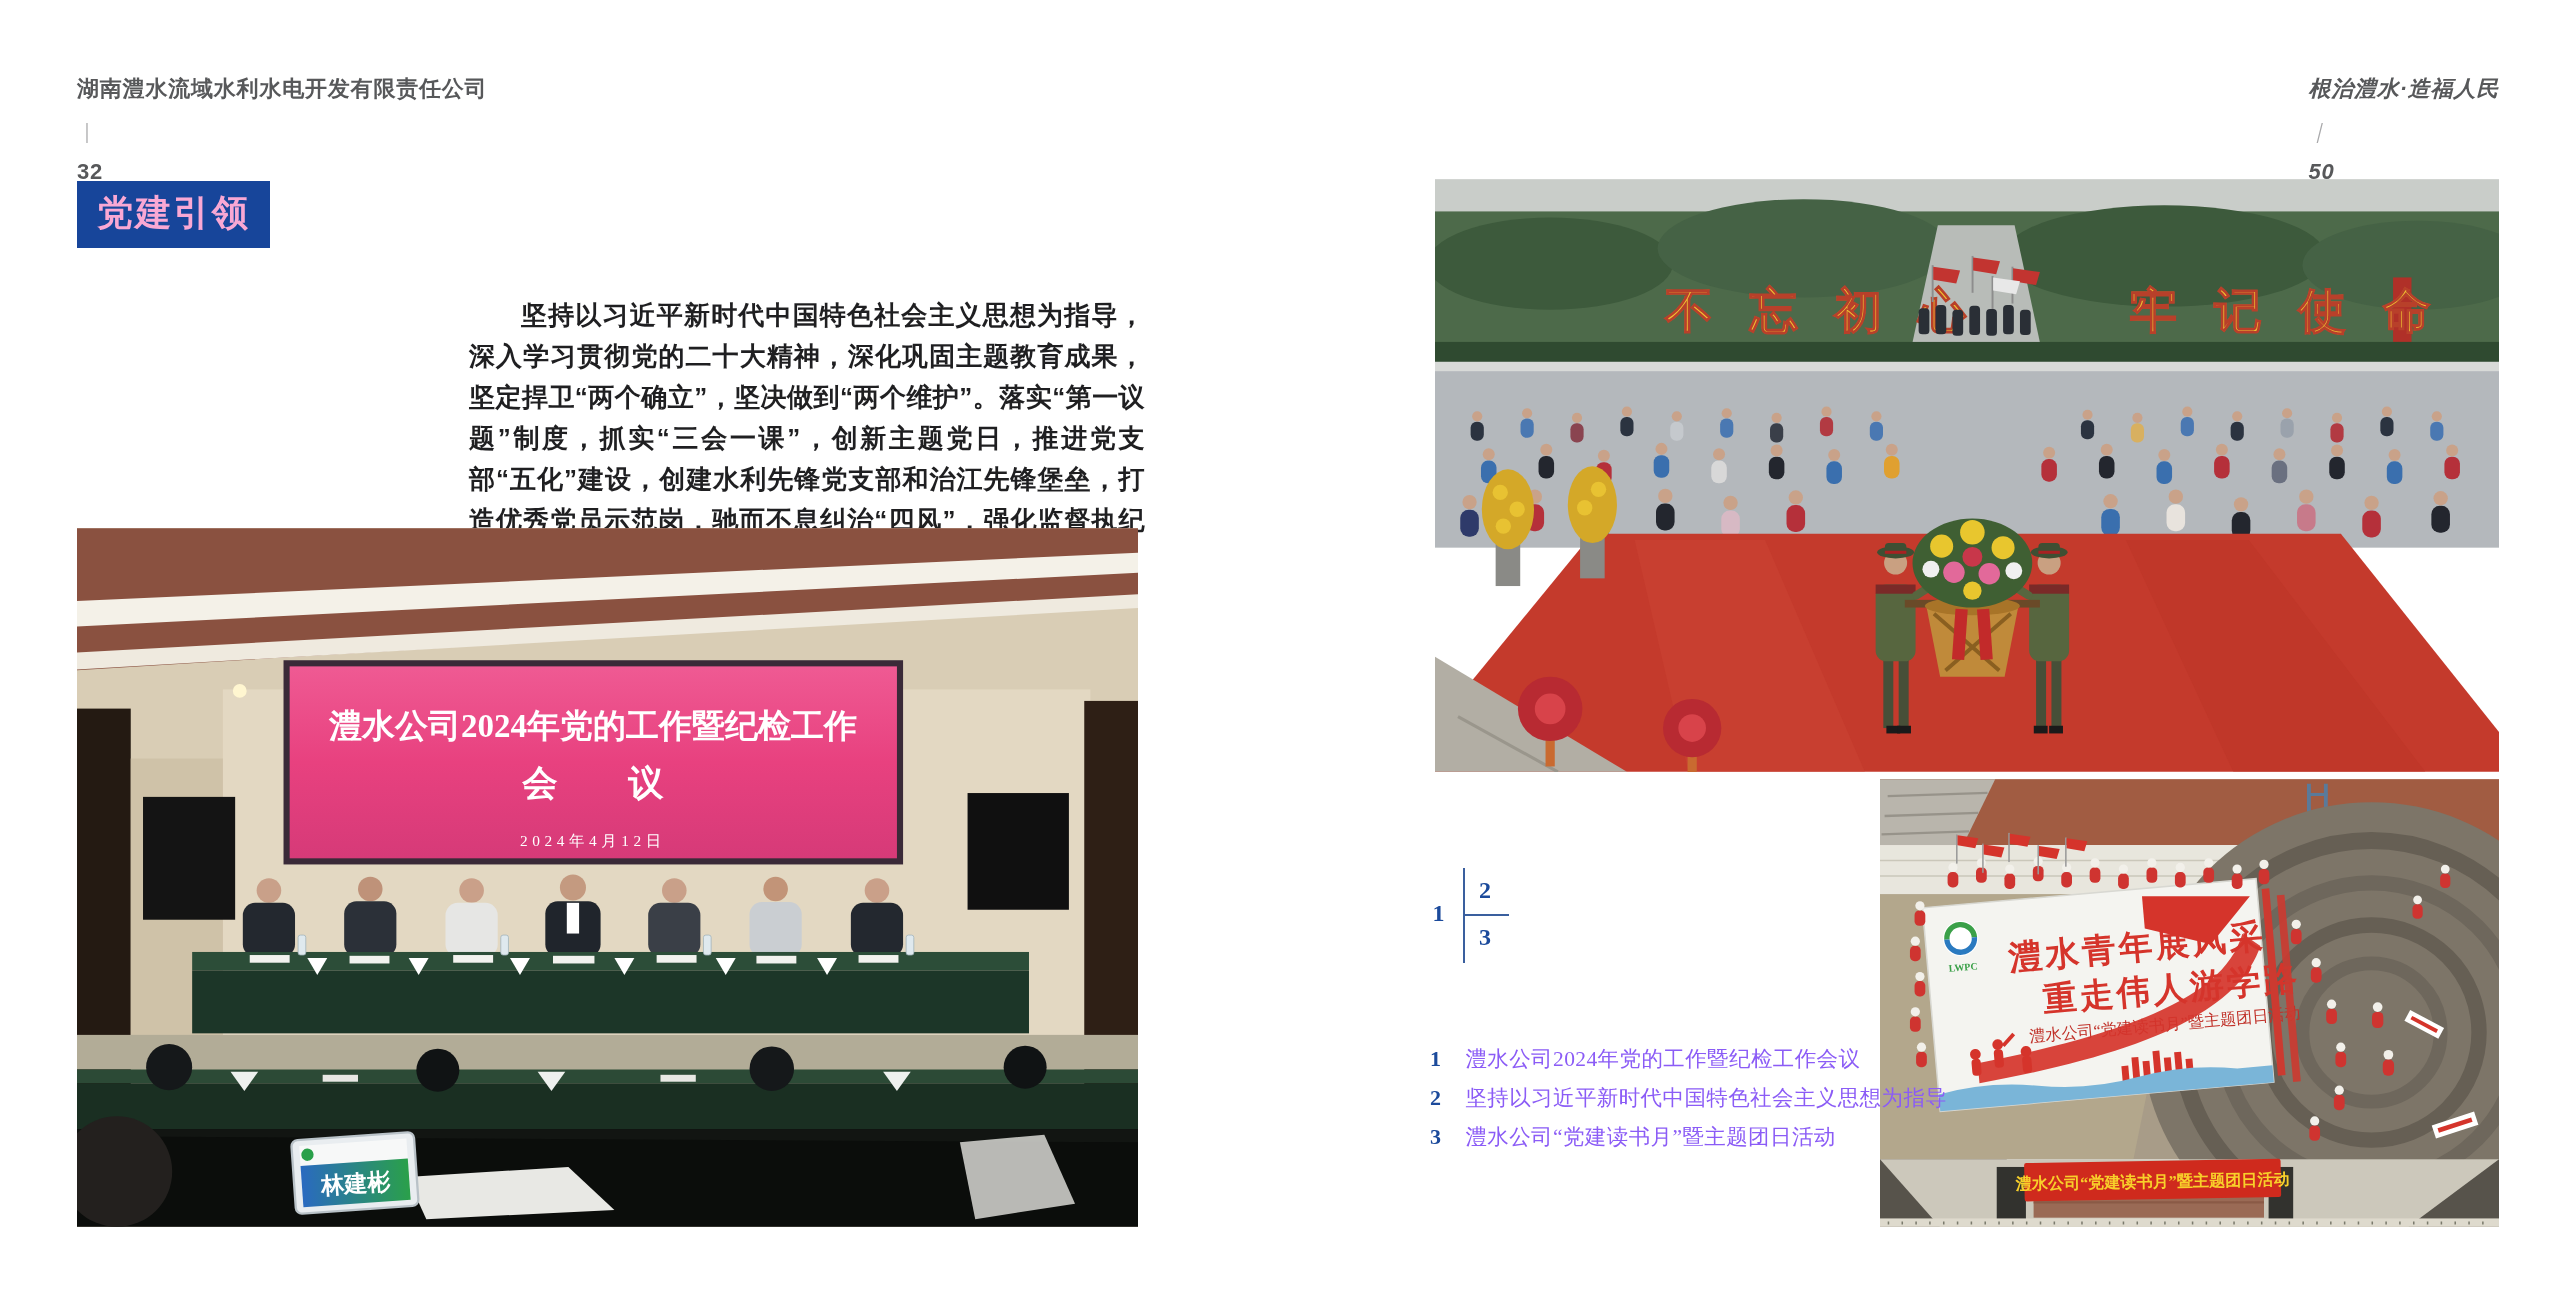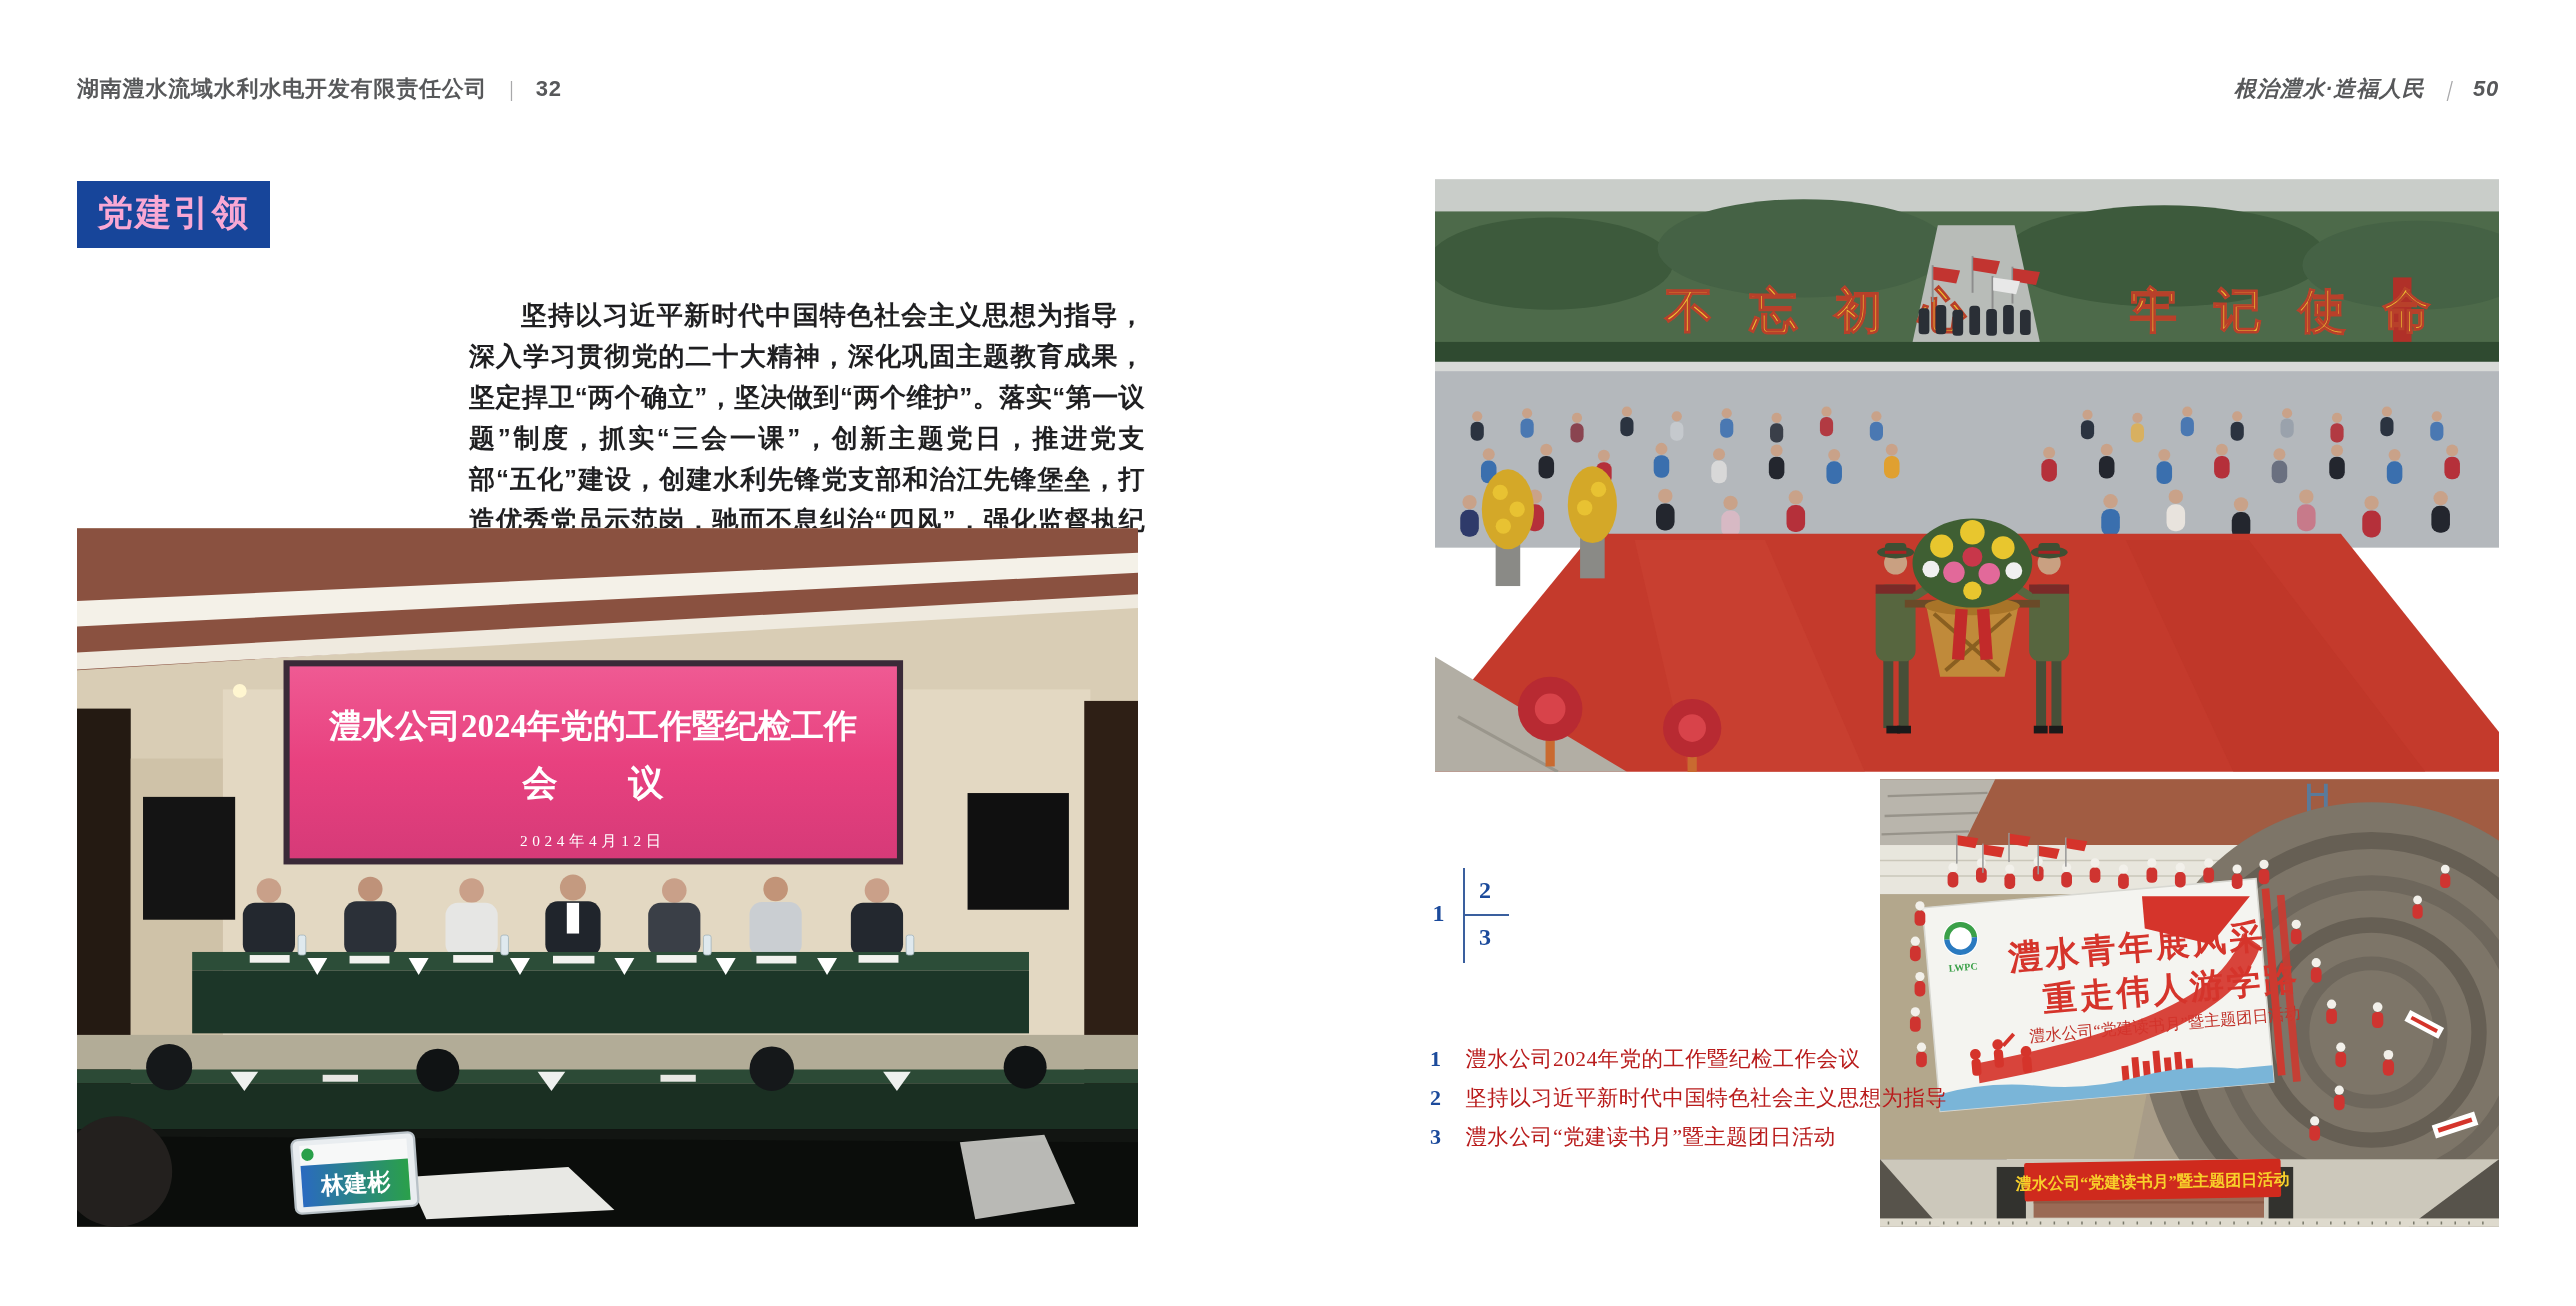--- a/index.html
+++ b/index.html
@@ -1,40 +1,40 @@
 <!DOCTYPE html>
 <html style="font-size:12.3px"><head>
 <meta charset="utf-8">
 <style>
   html,body{margin:0;padding:0;background:#ffffff;}
   #page{position:relative;width:2576px;height:1306px;background:#ffffff;overflow:hidden;
         font-family:"Liberation Sans",sans-serif;}
   .hdr{position:absolute;top:74px;display:flex;align-items:baseline;gap:14px;
-       font-size:22px;font-weight:bold;color:#57585a;letter-spacing:0.8px;}
+       font-size:22px;font-weight:bold;color:#57585a;letter-spacing:0.8px;flex-direction:column;}
   .hdr .divider{color:#a8a8aa;font-weight:400;font-size:20px;}
   #header-left{left:77px;}
   #header-right{right:77px;font-style:italic;}
   #badge{position:absolute;left:77px;top:181px;background:#17459a;color:#f9a8d4;
          font-size:36px;font-weight:bold;padding:7.7px 20px 10.7px 20px;letter-spacing:2.3px;}
   #paragraph{position:absolute;left:469px;top:295px;width:676px;font-size:26px;line-height:41px;
              color:#1f1f21;font-weight:600;text-align:justify;text-indent:2em;letter-spacing:0.4px;}
   .photo{position:absolute;display:block;}
   #figure-key{position:absolute;left:1428px;top:866px;width:100px;height:101px;
               font-family:"Liberation Serif",serif;color:#1b4a9b;font-weight:bold;}
   #figure-key .num{position:absolute;font-size:24px;}
   #fk-1{left:4.6px;top:34px;}
   #fk-2{left:51px;top:10.7px;}
   #fk-3{left:51px;top:58px;}
   #fk-vline{position:absolute;left:35px;top:1.5px;width:1.5px;height:95px;background:#3a5f9e;}
   #fk-hline{position:absolute;left:36px;top:48px;width:45px;height:1.5px;background:#3a5f9e;}
   #captions{position:absolute;left:1430px;top:1044px;display:flex;flex-direction:column;gap:10px;
             font-family:"Liberation Serif",serif;}
   .cap-row{display:flex;align-items:baseline;gap:18.4px;}
   .cap-num{color:#1b4a9b;font-weight:bold;font-size:22px;width:17px;}
-  .cap-text{color:#b91c1c;font-size:21.5px;letter-spacing:0.4px;}
+  .cap-text{color:#8b5cf6;font-size:21.5px;letter-spacing:0.4px;}
   svg text{font-family:"Liberation Serif",serif;}
 </style>
 </head>
 <body>
 
 <div id="page">
 
   <div class="hdr" id="header-left">
     <span>湖南澧水流域水利水电开发有限责任公司</span>
     <span class="divider">｜</span>

